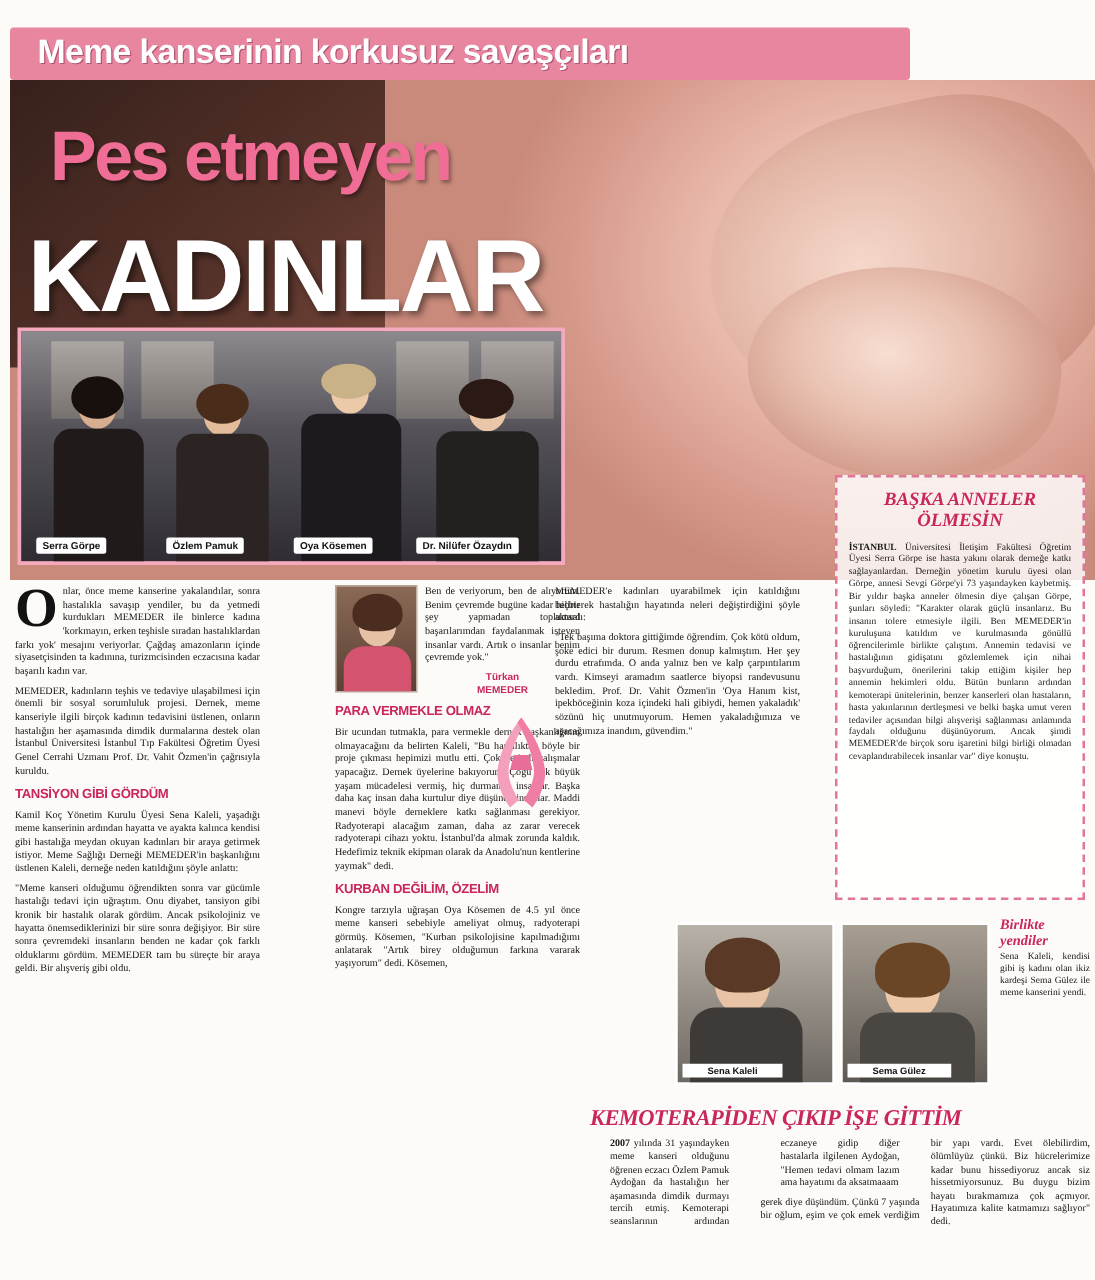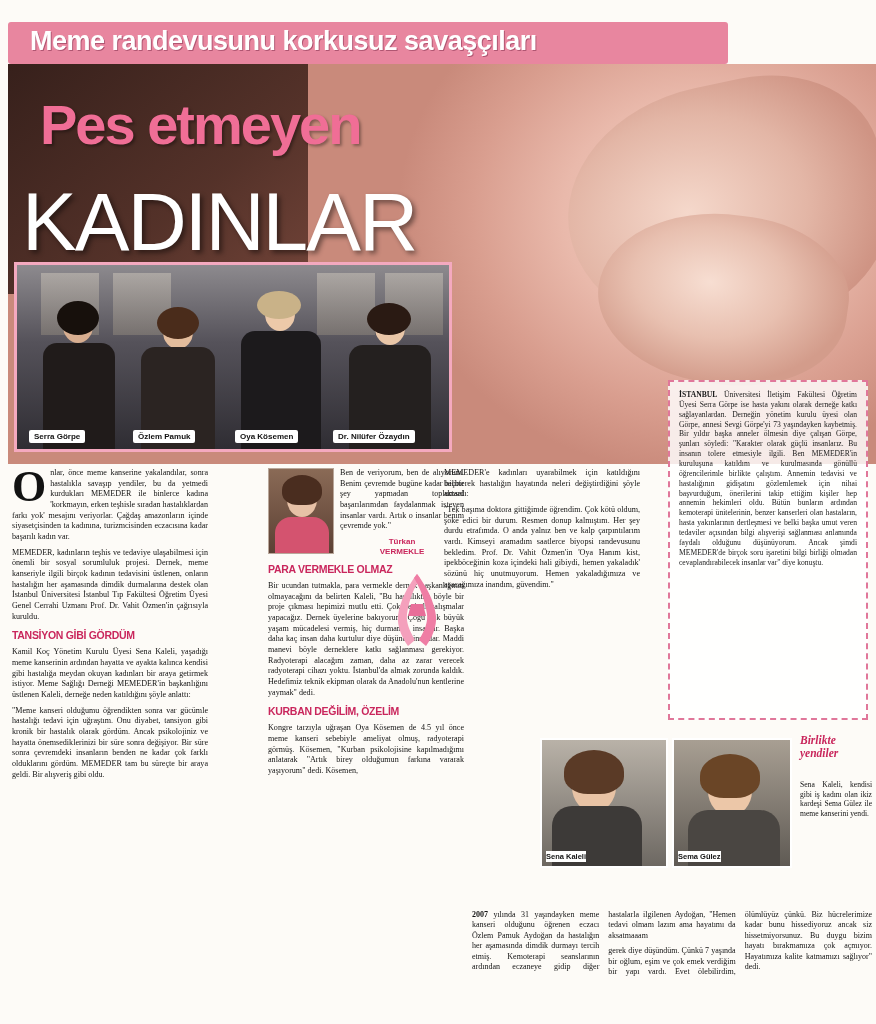--- a/index.html
+++ b/index.html
@@ -61,21 +61,21 @@
   .headline1 {
     position:absolute; left:40px; top:92px;
     font-family:"Liberation Sans", sans-serif;
     font-weight:bold; font-size:56px; color:#f06e96;
     letter-spacing:-2px;
     text-shadow:2px 2px 3px rgba(0,0,0,.35);
   }
   .headline2 {
     position:absolute; left:22px; top:175px;
     font-family:"Liberation Sans", sans-serif;
-    font-weight:normal; font-size:82px; color:#ffffff;
+    font-weight:bold; font-size:82px; color:#ffffff;
     letter-spacing:-2px;
     text-shadow:3px 3px 5px rgba(0,0,0,.45);
   }
 
   
   .group-photo {
     position:absolute; left:14px; top:262px; width:438px; height:190px;
     background:linear-gradient(180deg,#6d6a6e 0%, #3c3a3d 100%);
     border:3px solid #f4a9bf;
     overflow:hidden;
@@ -204,27 +204,27 @@
   }
   .photo-sema {
     position:absolute; left:672px; top:738px; width:120px; height:130px;
     border:2px solid #fff; overflow:hidden;
     background:linear-gradient(180deg,#a89f93,#5f5a54);
   }
   .mini-cap {
     position:absolute; bottom:4px; left:4px;
     background:#fff; color:#111;
     font-family:"Liberation Sans", sans-serif;
-    font-size:7.5px; font-weight:bold; padding:1px 0;
+    font-size:7.5px; font-weight:bold; padding:1px 20px;
   }
   .birlikte {
     position:absolute; left:800px; top:734px; width:72px;
   }
   .birlikte h4 {
-    margin:0 0 20px;
+    margin:0 0 0;
     font-family:"Liberation Serif", serif;
     font-style:italic; font-weight:bold; font-size:11.5px;
     color:#c9265c; line-height:1.12;
   }
   .birlikte p {
     margin:0; font-size:7.6px; line-height:1.3; text-align:justify; color:#121212;
   }
 
   .tear-top {
     position:absolute; left:0; top:0; width:876px; height:20px;
@@ -234,21 +234,21 @@
 </style>
 </head>
 <body>
 
 <div class="page">
 
   <div class="tear-top"></div>
   <div class="edge-left"></div>
 
   <div class="banner"></div>
-  <div class="banner-text">Meme randevusunu korkusuz savaşçıları</div>
+  <div class="banner-text">Meme kanserinin korkusuz savaşçıları</div>
 
   <div class="hero">
     <div class="hero-skin"></div>
     <div class="hero-dark"></div>
     <div class="hero-arm"></div>
     <div class="hero-hand"></div>
   </div>
 
   <div class="headline1">Pes etmeyen</div>
   <div class="headline2">KADINLAR</div>
@@ -284,20 +284,24 @@
       <div class="p-body" style="left:14px; top:48px; width:82px; height:106px; background:#24201f;"></div>
     </div>
 
     <div class="name-tag" style="left:12px;">Serra Görpe</div>
     <div class="name-tag" style="left:116px;">Özlem Pamuk</div>
     <div class="name-tag" style="left:218px;">Oya Kösemen</div>
     <div class="name-tag" style="left:316px;">Dr. Nilüfer Özaydın</div>
   </div>
 
   <div class="pinkbox">
+    <h3>
+      <span>BAŞKA ANNELER</span><br>
+      <span>ÖLMESİN</span>
+    </h3>
     <p><b>İSTANBUL</b><span> Üniversitesi İletişim Fakültesi Öğretim Üyesi Serra Görpe ise hasta yakını olarak derneğe katkı sağlayanlardan. Derneğin yönetim kurulu üyesi olan Görpe, annesi Sevgi Görpe'yi 73 yaşındayken kaybetmiş. Bir yıldır başka anneler ölmesin diye çalışan Görpe, şunları söyledi: "Karakter olarak güçlü insanlarız. Bu insanın tolere etmesiyle ilgili. Ben MEMEDER'in kuruluşuna katıldım ve kurulmasında gönüllü öğrencilerimle birlikte çalıştım. Annemin tedavisi ve hastalığının gidişatını gözlemlemek için nihai başvurduğum, önerilerini takip ettiğim kişiler hep annemin hekimleri oldu. Bütün bunların ardından kemoterapi ünitelerinin, benzer kanserleri olan hastaların, hasta yakınlarının dertleşmesi ve belki başka umut veren tedaviler açısından bilgi alışverişi sağlanması anlamında faydalı olduğunu düşünüyorum. Ancak şimdi MEMEDER'de birçok soru işaretini bilgi birliği olmadan cevaplandırabilecek insanlar var" diye konuştu.</span></p>
   </div>
 
   <div class="cols">
 
     <div class="col col1">
       <p class="dropcap">Onlar, önce meme kanserine yakalandılar, sonra hastalıkla savaşıp yendiler, bu da yetmedi kurdukları MEMEDER ile binlerce kadına 'korkmayın, erken teşhisle sıradan hastalıklardan farkı yok' mesajını veriyorlar. Çağdaş amazonların içinde siyasetçisinden ta kadınına, turizmcisinden eczacısına kadar başarılı kadın var.</p>
       <p>MEMEDER, kadınların teşhis ve tedaviye ulaşabilmesi için önemli bir sosyal sorumluluk projesi. Dernek, meme kanseriyle ilgili birçok kadının tedavisini üstlenen, onların hastalığın her aşamasında dimdik durmalarına destek olan İstanbul Üniversitesi İstanbul Tıp Fakültesi Öğretim Üyesi Genel Cerrahi Uzmanı Prof. Dr. Vahit Özmen'in çağrısıyla kuruldu.</p>
       <div class="subhead">TANSİYON GİBİ GÖRDÜM</div>
       <p>Kamil Koç Yönetim Kurulu Üyesi Sena Kaleli, yaşadığı meme kanserinin ardından hayatta ve ayakta kalınca kendisi gibi hastalığa meydan okuyan kadınları bir araya getirmek istiyor. Meme Sağlığı Derneği MEMEDER'in başkanlığını üstlenen Kaleli, derneğe neden katıldığını şöyle anlattı:</p>
@@ -306,21 +310,21 @@
 
     <div class="col col2">
       <div class="portrait">
         <div class="ph-head"></div>
         <div class="ph-hair"></div>
         <div class="ph-body"></div>
       </div>
       <p>Ben de veriyorum, ben de alıyorum. Benim çevremde bugüne kadar hiçbir şey yapmadan toplumsal başarılarımdan faydalanmak isteyen insanlar vardı. Artık o insanlar benim çevremde yok."</p>
       <div class="pcap">
         <span>Türkan</span><br>
-        <span>VERMEKLE</span>
+        <span>MEMEDER</span>
       </div>
       <div class="subhead">PARA VERMEKLE OLMAZ</div>
       <p>Bir ucundan tutmakla, para vermekle dernek başkanlığının olmayacağını da belirten Kaleli, "Bu hastalıktan böyle bir proje çıkması hepimizi mutlu etti. Çok verimli çalışmalar yapacağız. Dernek üyelerine bakıyorum. Çoğu çok büyük yaşam mücadelesi vermiş, hiç durmamış insanlar. Başka daha kaç insan daha kurtulur diye düşünen insanlar. Maddi manevi böyle derneklere katkı sağlanması gerekiyor. Radyoterapi alacağım zaman, daha az zarar verecek radyoterapi cihazı yoktu. İstanbul'da almak zorunda kaldık. Hedefimiz teknik ekipman olarak da Anadolu'nun kentlerine yaymak" dedi.</p>
       <div class="subhead">KURBAN DEĞİLİM, ÖZELİM</div>
       <p>Kongre tarzıyla uğraşan Oya Kösemen de 4.5 yıl önce meme kanseri sebebiyle ameliyat olmuş, radyoterapi görmüş. Kösemen, "Kurban psikolojisine kapılmadığımı anlatarak "Artık birey olduğumun farkına vararak yaşıyorum" dedi. Kösemen,</p>
     </div>
 
     <div class="col col3">
       <p>MEMEDER'e kadınları uyarabilmek için katıldığını belirterek hastalığın hayatında neleri değiştirdiğini şöyle aktardı:</p>
       <p>"Tek başıma doktora gittiğimde öğrendim. Çok kötü oldum, şoke edici bir durum. Resmen donup kalmıştım. Her şey durdu etrafımda. O anda yalnız ben ve kalp çarpıntılarım vardı. Kimseyi aramadım saatlerce biyopsi randevusunu bekledim. Prof. Dr. Vahit Özmen'in 'Oya Hanım kist, ipekböceğinin koza içindeki hali gibiydi, hemen yakaladık' sözünü hiç unutmuyorum. Hemen yakaladığımıza ve aşacağımıza inandım, güvendim."</p>
@@ -350,18 +354,19 @@
   </div>
 
   <div class="birlikte">
     <h4>
       <span>Birlikte</span><br>
       <span>yendiler</span>
     </h4>
     <p>Sena Kaleli, kendisi gibi iş kadını olan ikiz kardeşi Sema Gülez ile meme kanserini yendi.</p>
   </div>
 
+  <div class="kemo-title">KEMOTERAPİDEN ÇIKIP İŞE GİTTİM</div>
   <div class="kemo-cols">
-    <p style="margin:0 0 5px;"><b>2007</b><span> yılında 31 yaşındayken meme kanseri olduğunu öğrenen eczacı Özlem Pamuk Aydoğan da hastalığın her aşamasında dimdik durmayı tercih etmiş. Kemoterapi seanslarının ardından eczaneye gidip diğer hastalarla ilgilenen Aydoğan, "Hemen tedavi olmam lazım ama hayatımı da aksatmaaam</span></p>
+    <p style="margin:0 16px 5px;"><b>2007</b><span> yılında 31 yaşındayken meme kanseri olduğunu öğrenen eczacı Özlem Pamuk Aydoğan da hastalığın her aşamasında dimdik durmayı tercih etmiş. Kemoterapi seanslarının ardından eczaneye gidip diğer hastalarla ilgilenen Aydoğan, "Hemen tedavi olmam lazım ama hayatımı da aksatmaaam</span></p>
     <p style="margin:0;">gerek diye düşündüm. Çünkü 7 yaşında bir oğlum, eşim ve çok emek verdiğim bir yapı vardı. Evet ölebilirdim, ölümlüyüz çünkü. Biz hücrelerimize kadar bunu hissediyoruz ancak siz hissetmiyorsunuz. Bu duygu bizim hayatı bırakmamıza çok açmıyor. Hayatımıza kalite katmamızı sağlıyor" dedi.</p>
   </div>
 
 </div>
 
 </body></html>

